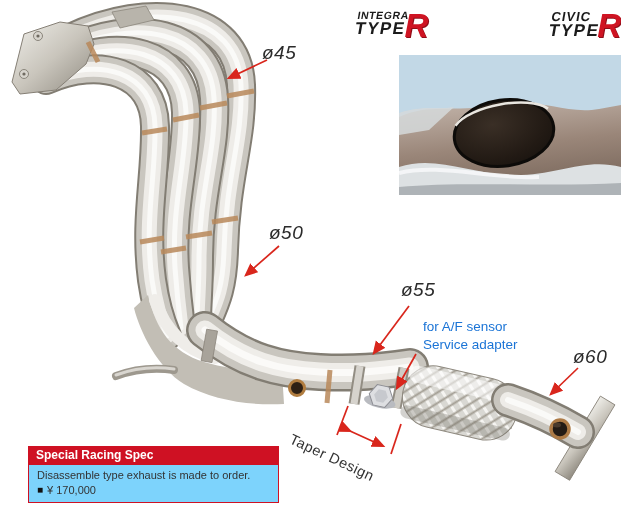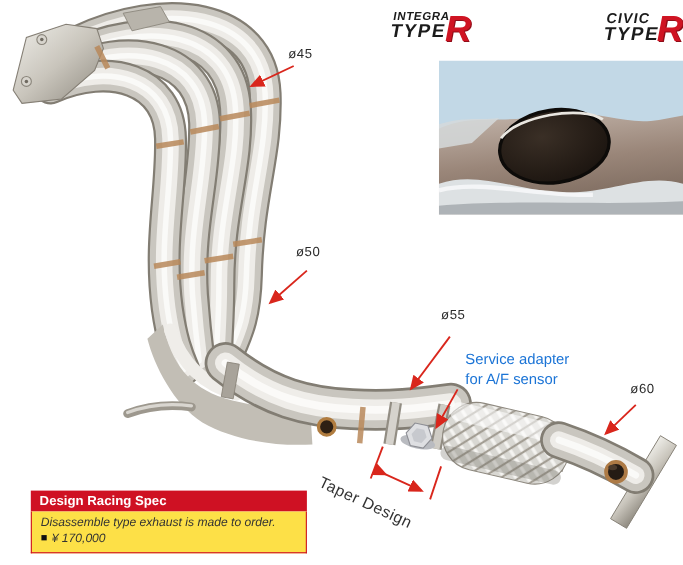--- a/index.html
+++ b/index.html
@@ -27,38 +27,38 @@
             line-height:0.85; margin-left:-3px; margin-top:1px;
             text-shadow:1px 1px 0 #8f0d18; }
 
   
   .inset { position:absolute; left:399px; top:55px; width:222px; height:140px; }
   .inset svg { width:100%; height:100%; display:block; }
   .inset-caption { position:absolute; left:440px; top:202px; font-size:11px;
                    color:#3c3c3c; }
 
   
-  .label { position:absolute; font-size:12px; color:#2b2b2b; letter-spacing:0.5px; }
+  .label { position:absolute; font-size:19px; color:#2b2b2b; letter-spacing:0.5px;font-style:italic; }
   .l45 { left:262px; top:42px; }
   .l50 { left:269px; top:222px; }
   .l55 { left:401px; top:279px; }
   .l60 { left:573px; top:346px;text-align:right; }
   .service { position:absolute; left:423px; top:318px; color:#1b74d6;
              font-size:13.5px; line-height:1.3; }
   .taper { position:absolute; left:294px; top:431px; font-size:14.5px;
            color:#333; transform:rotate(25deg); transform-origin:left top;
            letter-spacing:0.5px; }
 
   
   .spec-box { position:absolute; left:28px; top:446px; width:251px; }
   .spec-title { background:#cf1123; color:#ffffff; font-size:12px;
                 font-weight:bold; padding:2px 8px 3px 8px; }
-  .spec-body { background:#fde047; border:1px solid #cf1123; border-top:none;
+  .spec-body { background:#7dd3fc; border:1px solid #cf1123; border-top:none;
                padding:3px 24px 4px 8px; font-size:11px; color:#333;
-               line-height:1.3;font-style:italic; }
+               line-height:1.3; }
   .spec-price-row { display:flex; align-items:center; gap:4px; margin-top:1px; }
   .spec-bullet { font-size:10px; color:#111; line-height:1; }
 </style>
 </head>
 <body>
 
 <div class="canvas">
 
   <svg class="photo" viewBox="0 0 621 514">
     <defs>
@@ -240,27 +240,27 @@
       <path d="M 0,118 C 40,108 90,124 140,122" stroke="#f6f7f8" stroke-width="4" fill="none" opacity="0.9"></path>
       <path d="M 0,132 C 60,126 150,132 222,128 L 222,140 L 0,140 Z" fill="#9aa0a4" opacity="0.7"></path>
     </svg>
   </div>
 
   <div class="label l45">ø45</div>
   <div class="label l50">ø50</div>
   <div class="label l55">ø55</div>
   <div class="label l60">ø60</div>
   <div class="service">
+    <div>for A/F sensor</div>
     <div>Service adapter</div>
-    <div>for A/F sensor</div>
   </div>
   <div class="taper">Taper Design</div>
 
   <div class="spec-box">
-    <div class="spec-title">Design Racing Spec</div>
+    <div class="spec-title">Special Racing Spec</div>
     <div class="spec-body">
       <div class="spec-line">Disassemble type exhaust is made to order.</div>
       <div class="spec-price-row">
         <span class="spec-bullet">■</span>
         <span class="spec-price">¥ 170,000</span>
       </div>
     </div>
   </div>
 
 </div>

